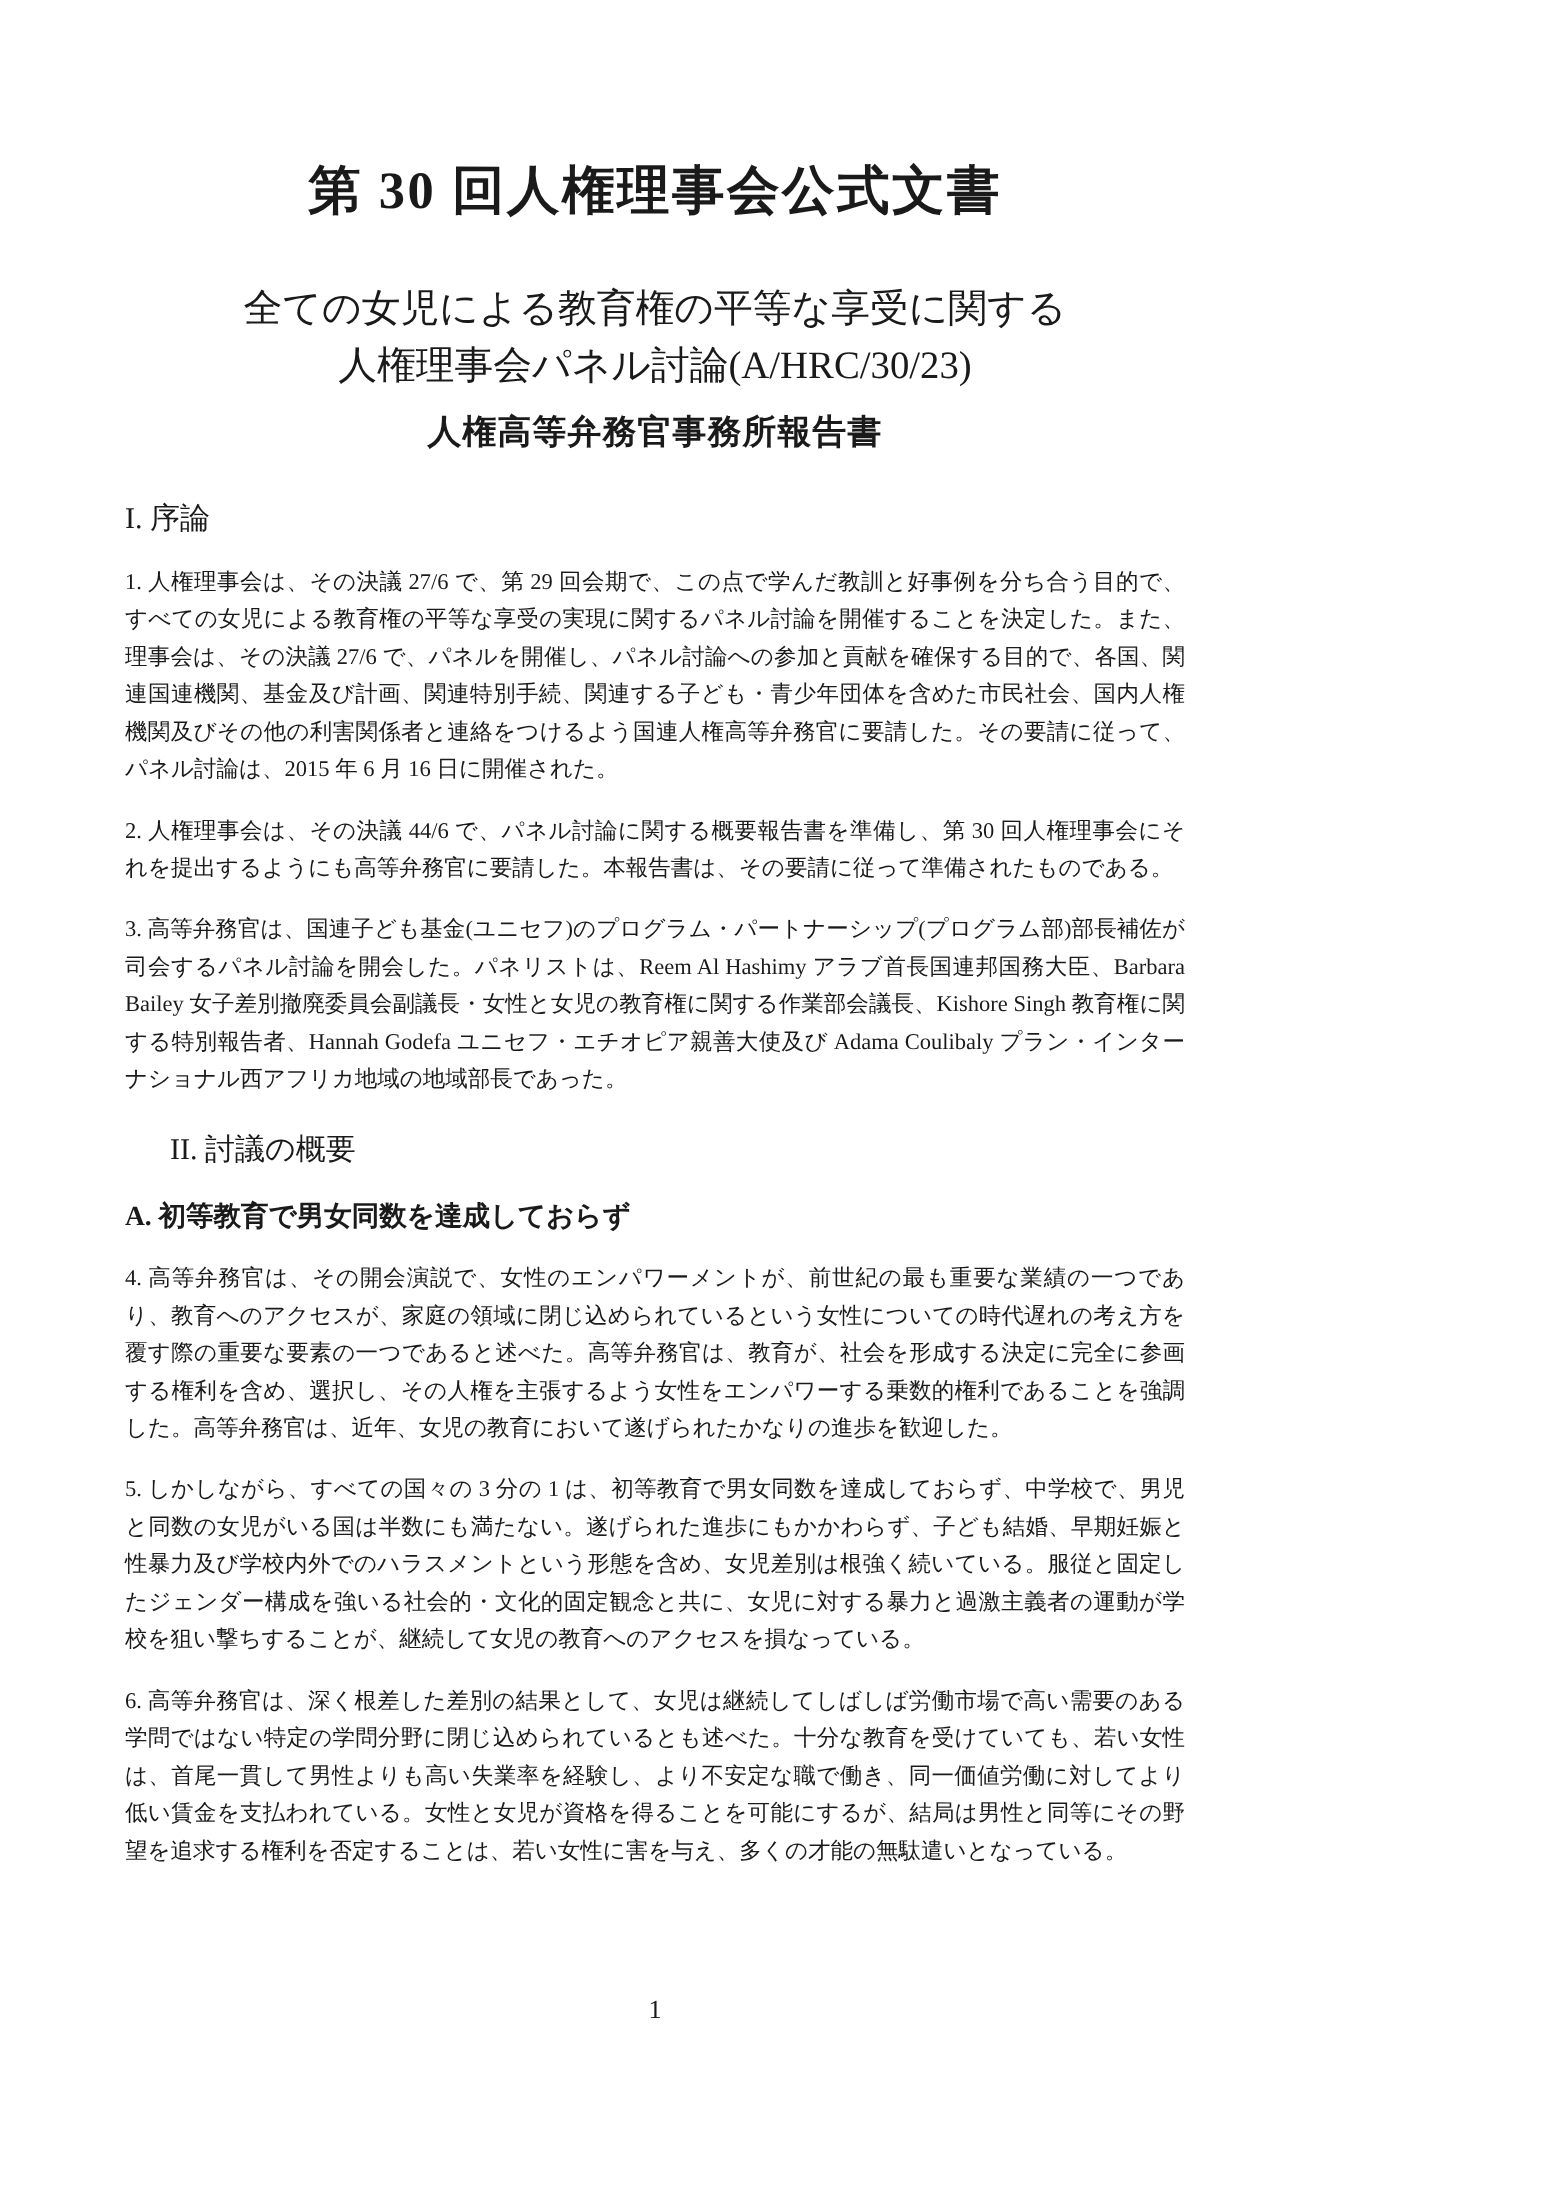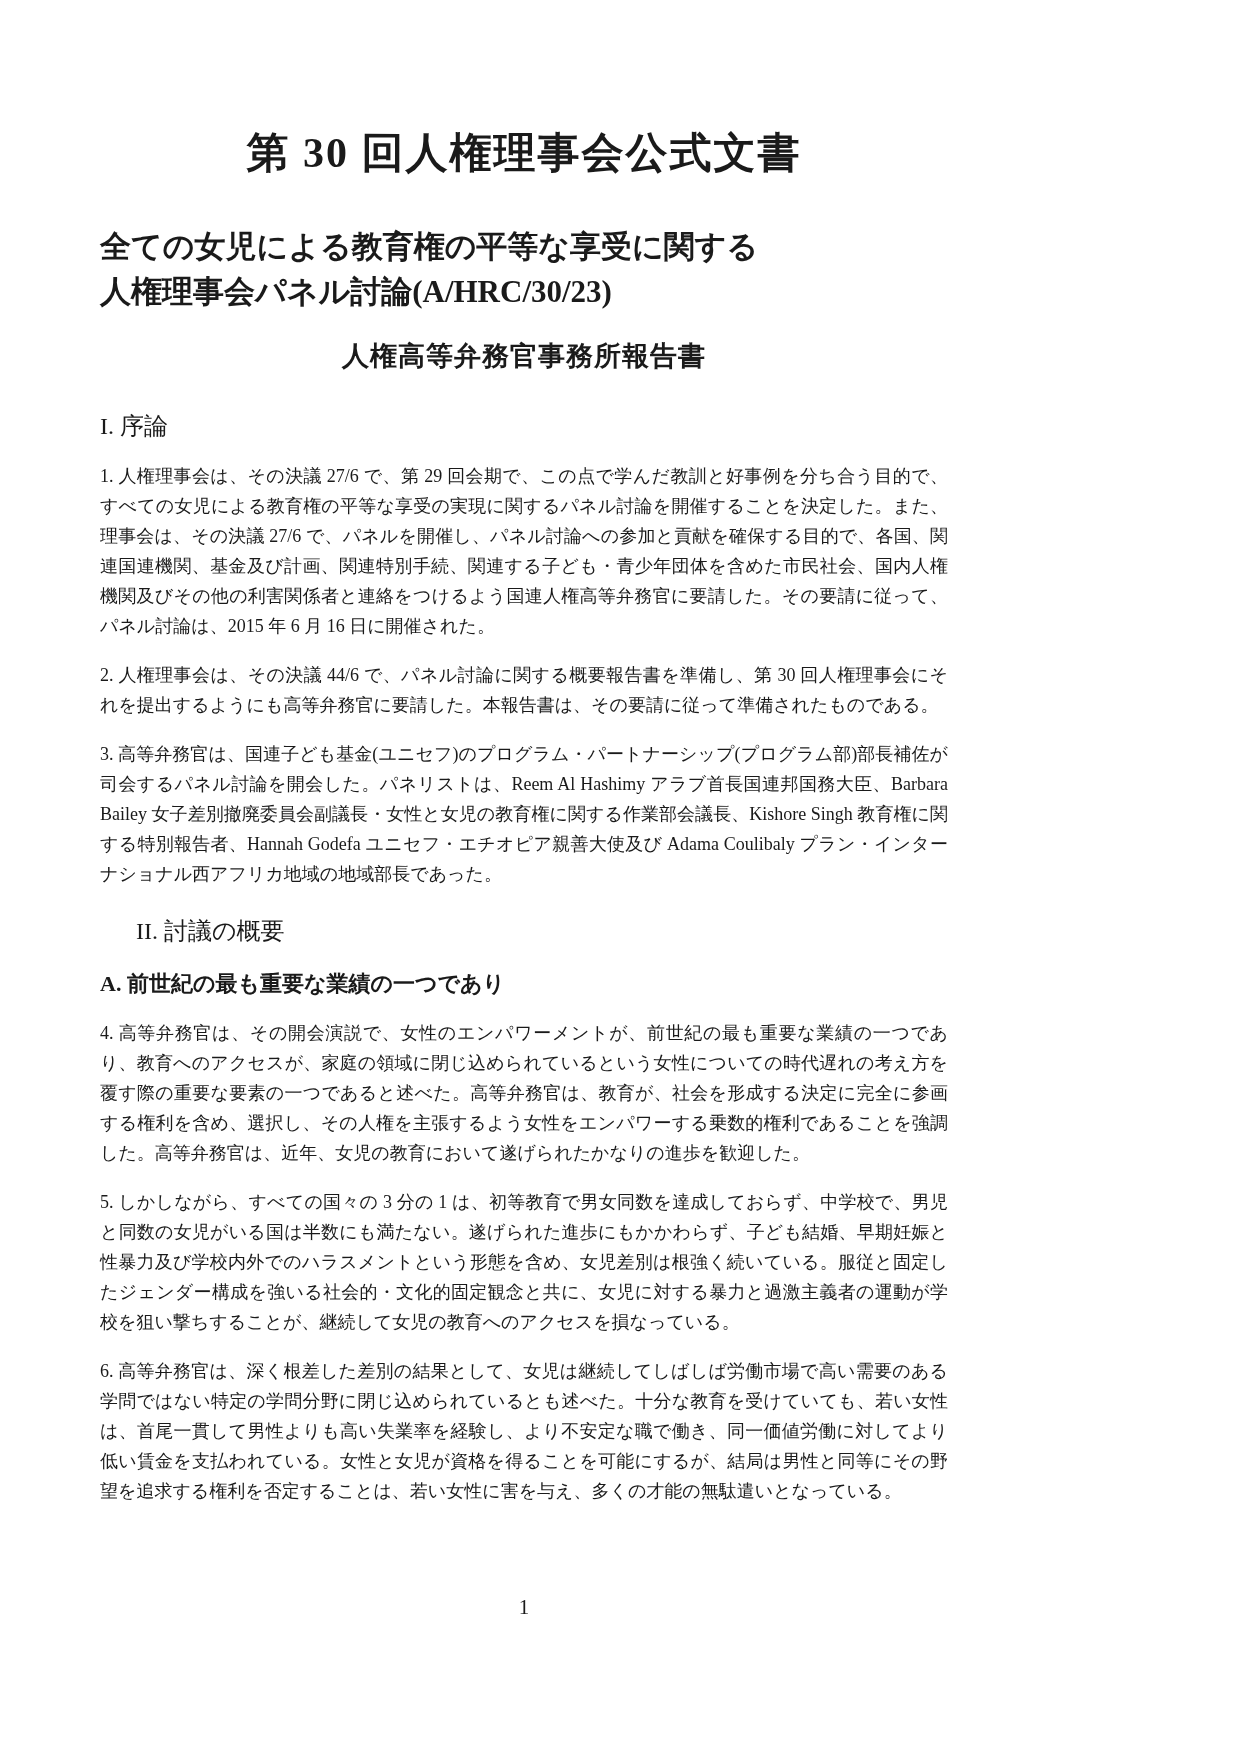--- a/index.html
+++ b/index.html
@@ -26,26 +26,27 @@
   }
   .translator {
     margin-top: 22px;
     text-align: center;
     font-size: 22px;
     line-height: 30px;
     letter-spacing: 4px;
   }
   .subtitle {
     margin-top: 44px;
+    text-align: center;
     font-size: 31px;
-    font-weight: 700;
+    font-weight: 400;
     line-height: 45px;
   }
   .report-line {
-    margin-top: 24px;
+    margin-top: 13px;
     text-align: center;
     font-size: 27px;
     font-weight: 700;
     line-height: 36px;
     letter-spacing: 1px;
   }
   .sec-heading {
     margin-top: 36px;
     font-size: 24px;
     font-weight: 400;
@@ -93,21 +94,21 @@
     <div class="report-line">人権高等弁務官事務所報告書</div>
 
     <div class="sec-heading">I. 序論</div>
 
     <div class="body-para">1. 人権理事会は、その決議 27/6 で、第 29 回会期で、この点で学んだ教訓と好事例を分ち合う目的で、すべての女児による教育権の平等な享受の実現に関するパネル討論を開催することを決定した。また、理事会は、その決議 27/6 で、パネルを開催し、パネル討論への参加と貢献を確保する目的で、各国、関連国連機関、基金及び計画、関連特別手続、関連する子ども・青少年団体を含めた市民社会、国内人権機関及びその他の利害関係者と連絡をつけるよう国連人権高等弁務官に要請した。その要請に従って、パネル討論は、2015 年 6 月 16 日に開催された。</div>
     <div class="body-para">2. 人権理事会は、その決議 44/6 で、パネル討論に関する概要報告書を準備し、第 30 回人権理事会にそれを提出するようにも高等弁務官に要請した。本報告書は、その要請に従って準備されたものである。</div>
     <div class="body-para">3. 高等弁務官は、国連子ども基金(ユニセフ)のプログラム・パートナーシップ(プログラム部)部長補佐が司会するパネル討論を開会した。パネリストは、Reem Al Hashimy アラブ首長国連邦国務大臣、Barbara Bailey 女子差別撤廃委員会副議長・女性と女児の教育権に関する作業部会議長、Kishore Singh 教育権に関する特別報告者、Hannah Godefa ユニセフ・エチオピア親善大使及び Adama Coulibaly プラン・インターナショナル西アフリカ地域の地域部長であった。</div>
 
     <div class="sec-heading second">II. 討議の概要</div>
 
-    <div class="sub-heading">A. 前世紀の最も重要な業績の一つであり</div>
+    <div class="sub-heading">A. 初等教育で男女同数を達成しておらず</div>
 
     <div class="body-para">4. 高等弁務官は、その開会演説で、女性のエンパワーメントが、前世紀の最も重要な業績の一つであり、教育へのアクセスが、家庭の領域に閉じ込められているという女性についての時代遅れの考え方を覆す際の重要な要素の一つであると述べた。高等弁務官は、教育が、社会を形成する決定に完全に参画する権利を含め、選択し、その人権を主張するよう女性をエンパワーする乗数的権利であることを強調した。高等弁務官は、近年、女児の教育において遂げられたかなりの進歩を歓迎した。</div>
     <div class="body-para">5. しかしながら、すべての国々の 3 分の 1 は、初等教育で男女同数を達成しておらず、中学校で、男児と同数の女児がいる国は半数にも満たない。遂げられた進歩にもかかわらず、子ども結婚、早期妊娠と性暴力及び学校内外でのハラスメントという形態を含め、女児差別は根強く続いている。服従と固定したジェンダー構成を強いる社会的・文化的固定観念と共に、女児に対する暴力と過激主義者の運動が学校を狙い撃ちすることが、継続して女児の教育へのアクセスを損なっている。</div>
     <div class="body-para">6. 高等弁務官は、深く根差した差別の結果として、女児は継続してしばしば労働市場で高い需要のある学問ではない特定の学問分野に閉じ込められているとも述べた。十分な教育を受けていても、若い女性は、首尾一貫して男性よりも高い失業率を経験し、より不安定な職で働き、同一価値労働に対してより低い賃金を支払われている。女性と女児が資格を得ることを可能にするが、結局は男性と同等にその野望を追求する権利を否定することは、若い女性に害を与え、多くの才能の無駄遣いとなっている。</div>
 
   </div>
 
   <div class="page-num">1</div>
 </div>
 

